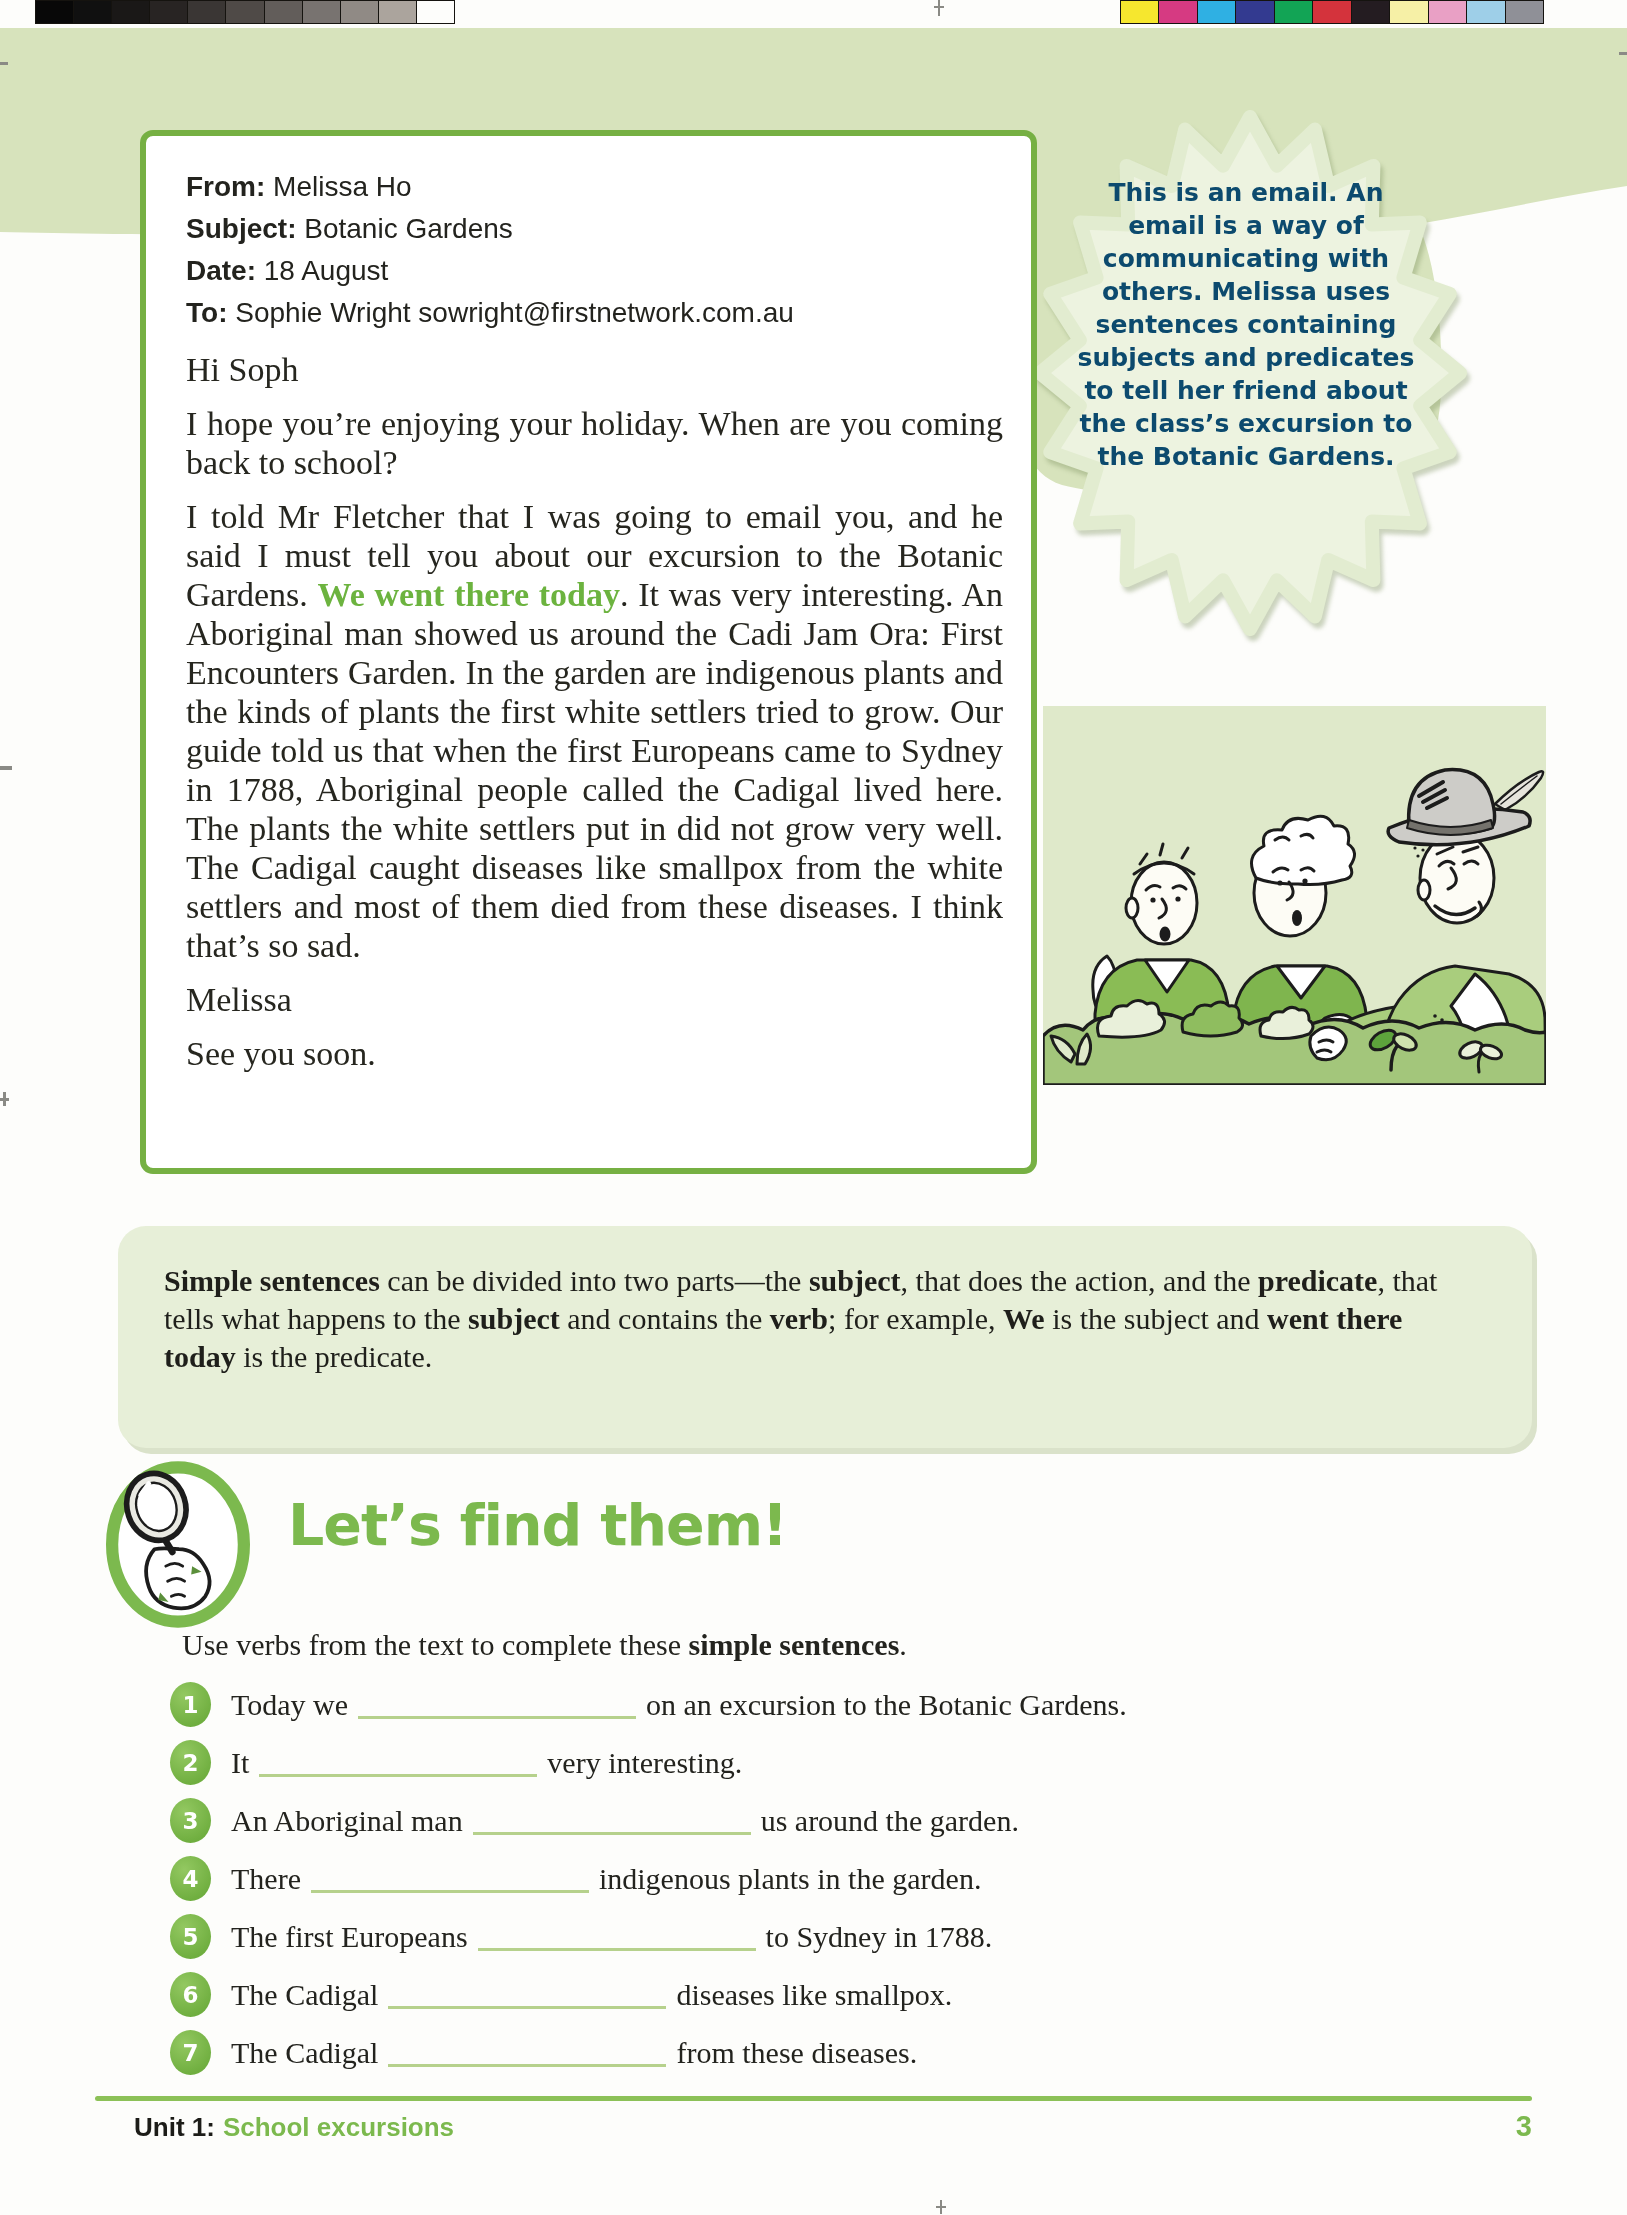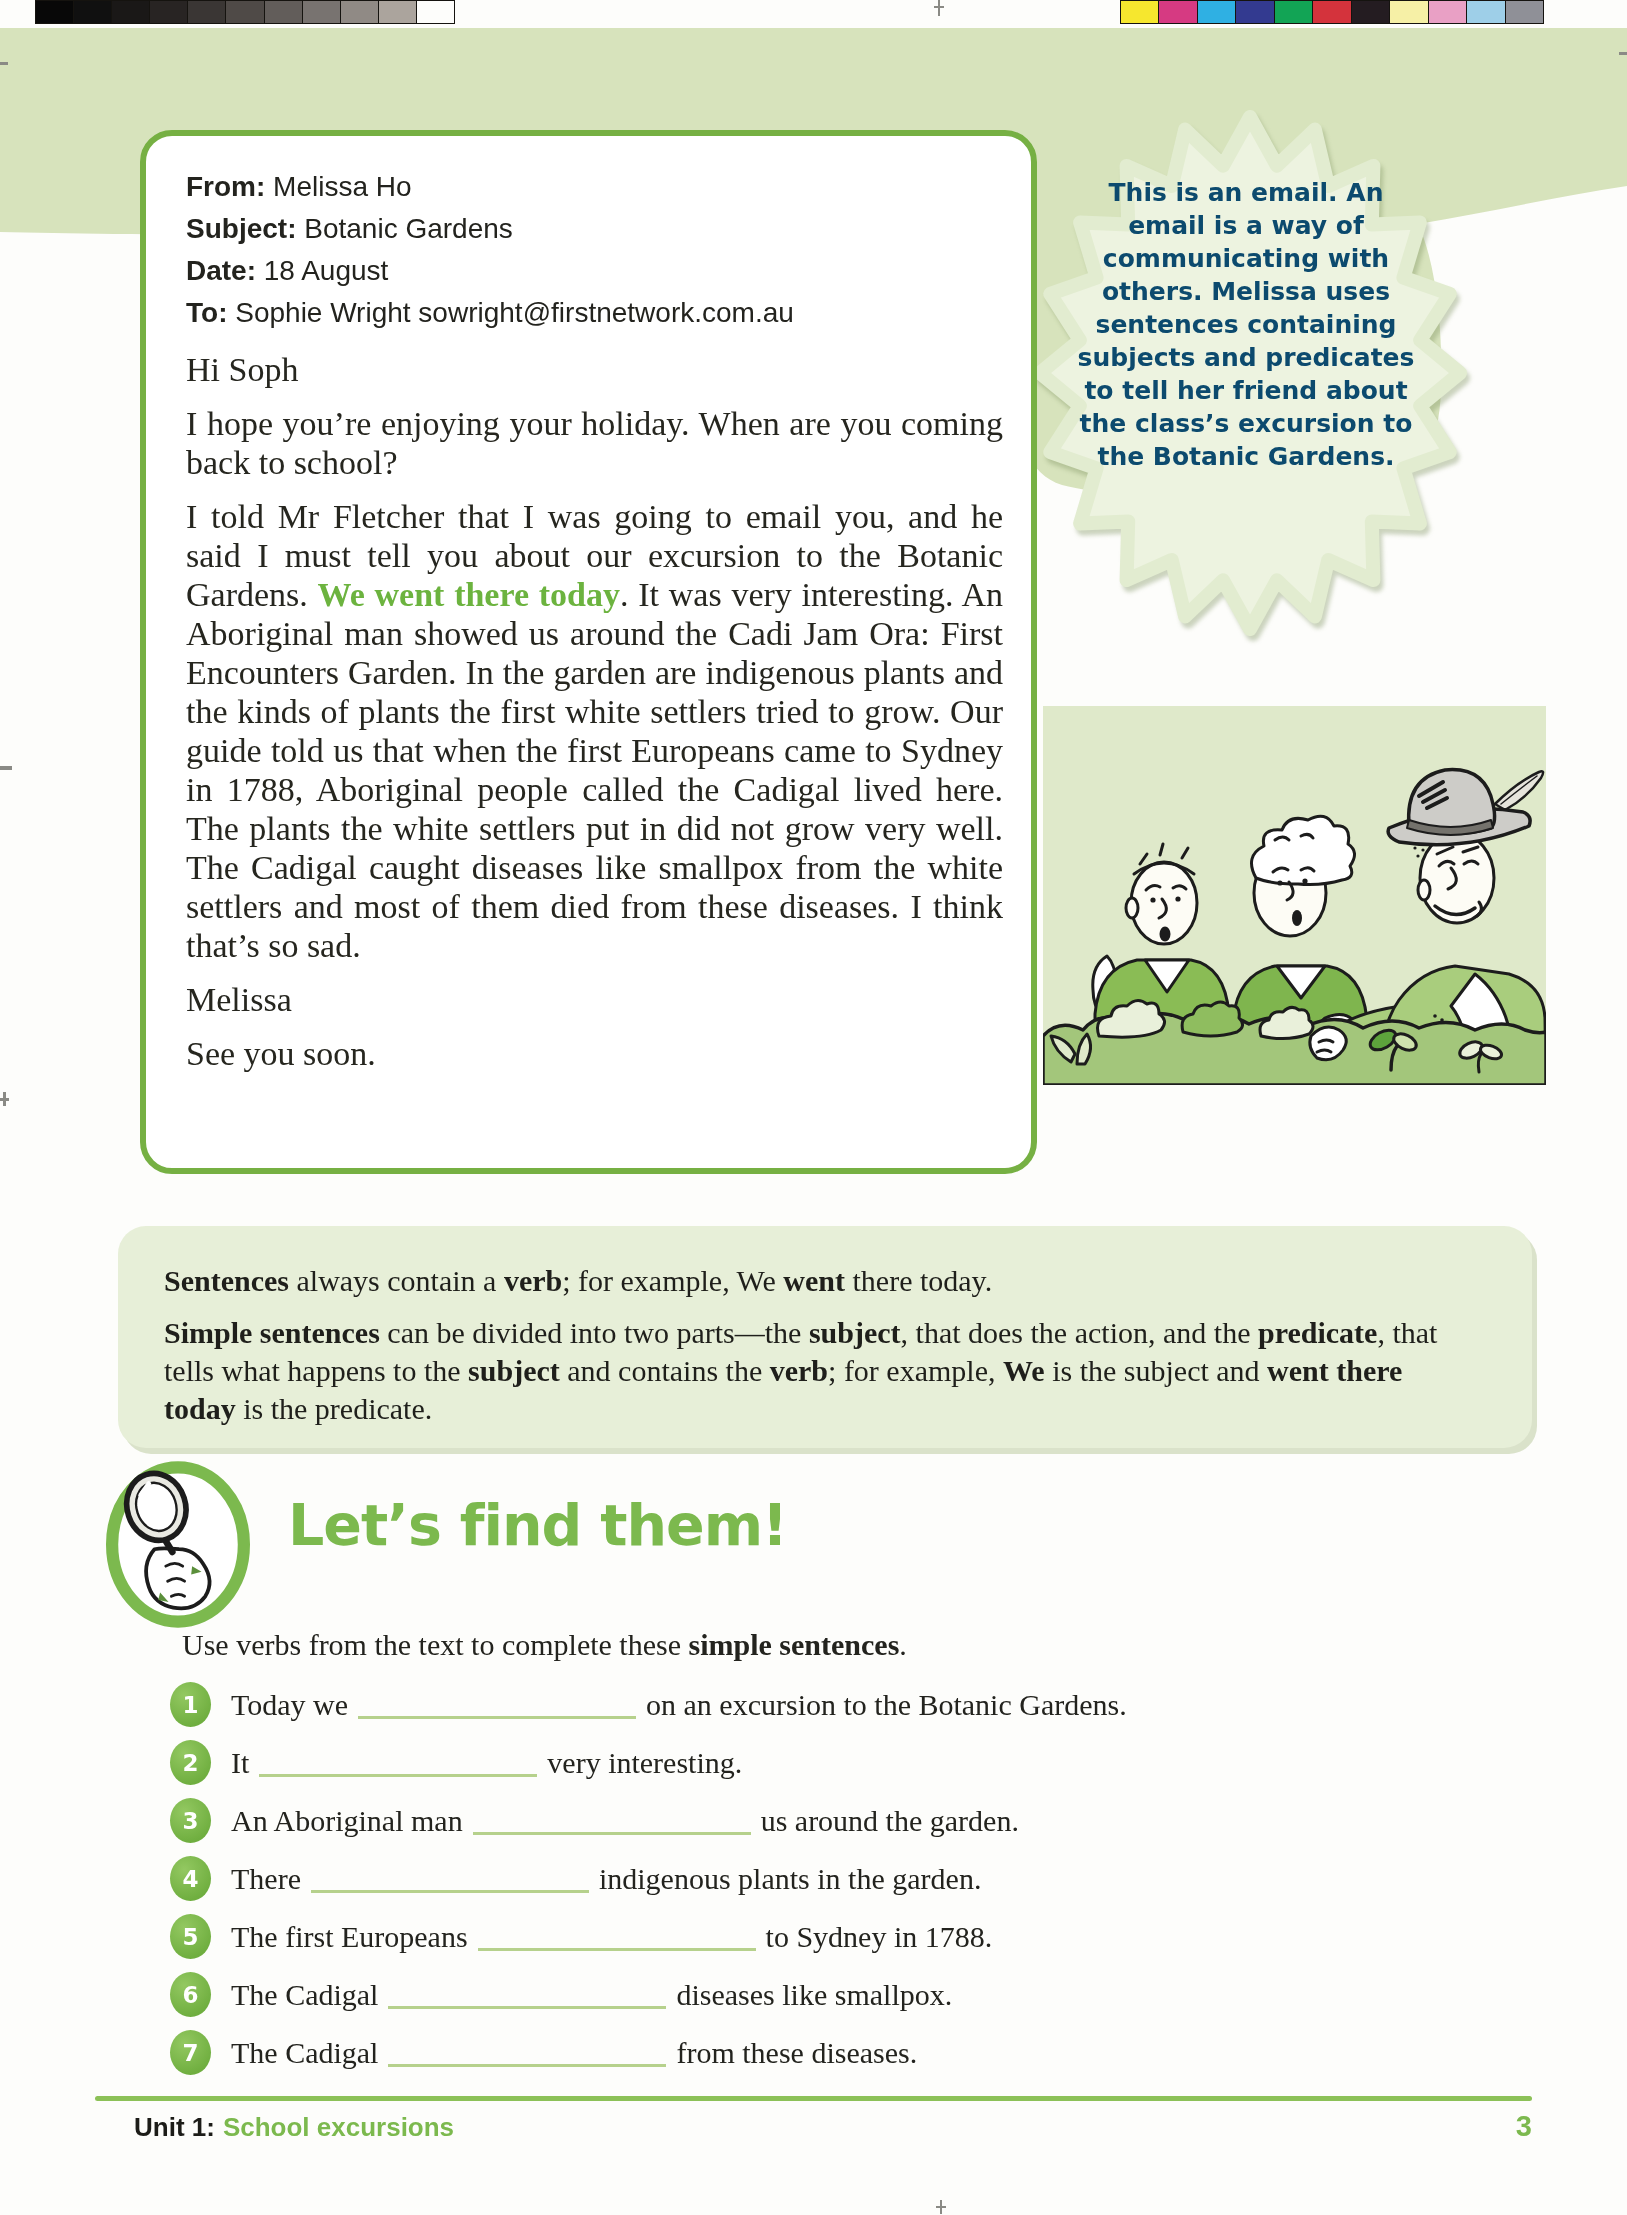--- a/index.html
+++ b/index.html
@@ -9,21 +9,21 @@
 
   
   .strip{display:flex;height:24px;border:1px solid #15130f;box-sizing:border-box;}
   .strip .swatch{flex:1 1 auto;border-right:1px solid #15130f;}
   .strip .swatch:last-child{border-right:none;}
 
   .regmark{background:#8a8a85;}
 
   
   .email-box{left:140px;top:130px;width:897px;height:1044px;background:#ffffff;
-             border:6px solid #76b043;border-radius:32px;box-sizing:border-box;
+             border:6px solid #76b043;border-radius:13px;box-sizing:border-box;
              padding:30px 28px 0 40px;}
   .email-hdr{font-family:"Liberation Sans",sans-serif;font-size:28px;line-height:42px;color:#23231e;}
   .email-hdr .lbl{font-weight:700;}
   .email-body p{margin:0 0 15px 0;font-size:34px;line-height:39px;color:#26261f;}
   .email-body .just{text-align:justify;}
   .greeting{margin-top:16px !important;}
   .seg-hl{color:#6cb33f;font-weight:700;}
   .seg-b{font-weight:700;}
 
   
@@ -212,21 +212,20 @@
       <path fill="none" stroke-width="3" d="M436,366 q-2,-12 2,-18"></path>
       <ellipse fill="#e9f0da" cx="428" cy="344" rx="12" ry="7" transform="rotate(-25 428 344)"></ellipse>
       <ellipse fill="#e9f0da" cx="448" cy="346" rx="11" ry="6" transform="rotate(20 448 346)"></ellipse>
 
       <path fill="#ffffff" d="M268,330 q14,-14 28,-6 q12,8 4,20 q-10,14 -26,8 q-10,-10 -6,-22 z"></path>
       <path fill="none" d="M276,336 q8,-4 14,0 M274,346 q8,-4 14,0"></path>
     </g>
   </svg>
 
   <div class="abs info-box">
-    <p><span class="seg-b">Sentences</span><span> always contain a </span><span class="seg-b">verb</span><span>; for example, We </span><span class="seg-b">went</span><span> there today.</span></p>
     <p><span class="seg-b">Simple sentences</span><span> can be divided into two parts—the </span><span class="seg-b">subject</span><span>, that does the action, and the </span><span class="seg-b">predicate</span><span>, that tells what happens to the </span><span class="seg-b">subject</span><span> and contains the </span><span class="seg-b">verb</span><span>; for example, </span><span class="seg-b">We</span><span> is the subject and </span><span class="seg-b">went there today</span><span> is the predicate.</span></p>
   </div>
 
   <svg class="abs" style="left:98px;top:1452px" width="160" height="185" viewBox="0 0 170 190">
     <ellipse cx="85" cy="95" rx="70" ry="82" fill="#ffffff" stroke="#7cb94e" stroke-width="13"></ellipse>
     <g stroke="#1c1c1c" stroke-linecap="round" stroke-linejoin="round">
       <path fill="#ffffff" stroke-width="4" d="M60,100 q-14,16 -6,40 q6,18 26,22 q22,4 34,-12 q10,-16 -2,-34 q-10,-16 -26,-16 q-18,-2 -26,0 z"></path>
       <path fill="none" stroke-width="3" d="M72,118 q10,-6 18,0 M74,134 q10,-6 18,0 M78,150 q8,-4 14,0"></path>
       <path fill="#5b8f3b" stroke="none" d="M66,146 l9,10 l-11,-2 z M100,118 l10,6 l-11,3 z"></path>
       <path fill="none" stroke-width="7" d="M70,88 L79,103"></path>

